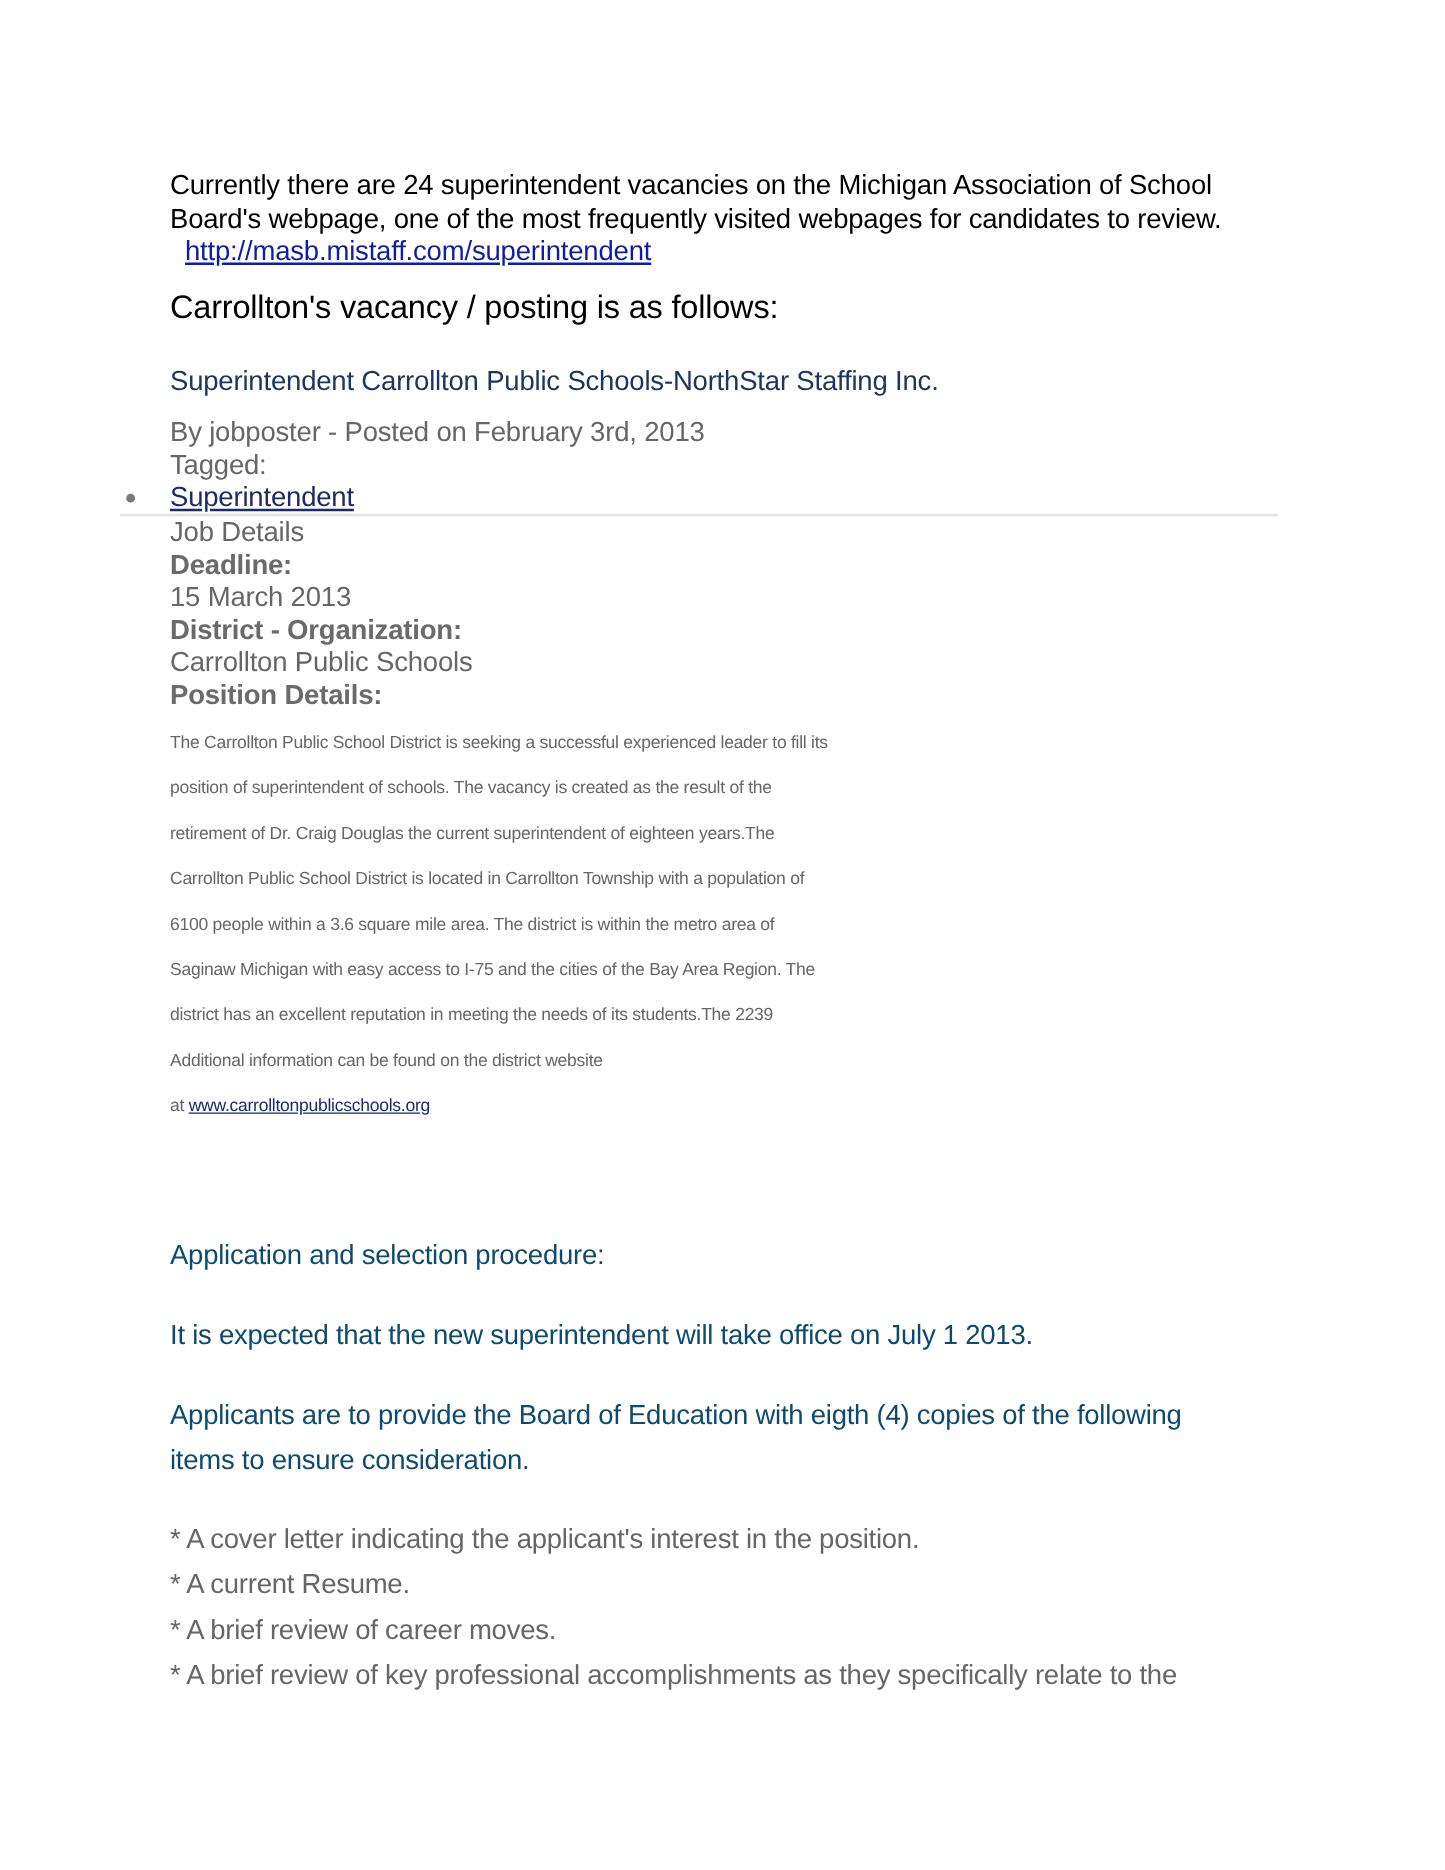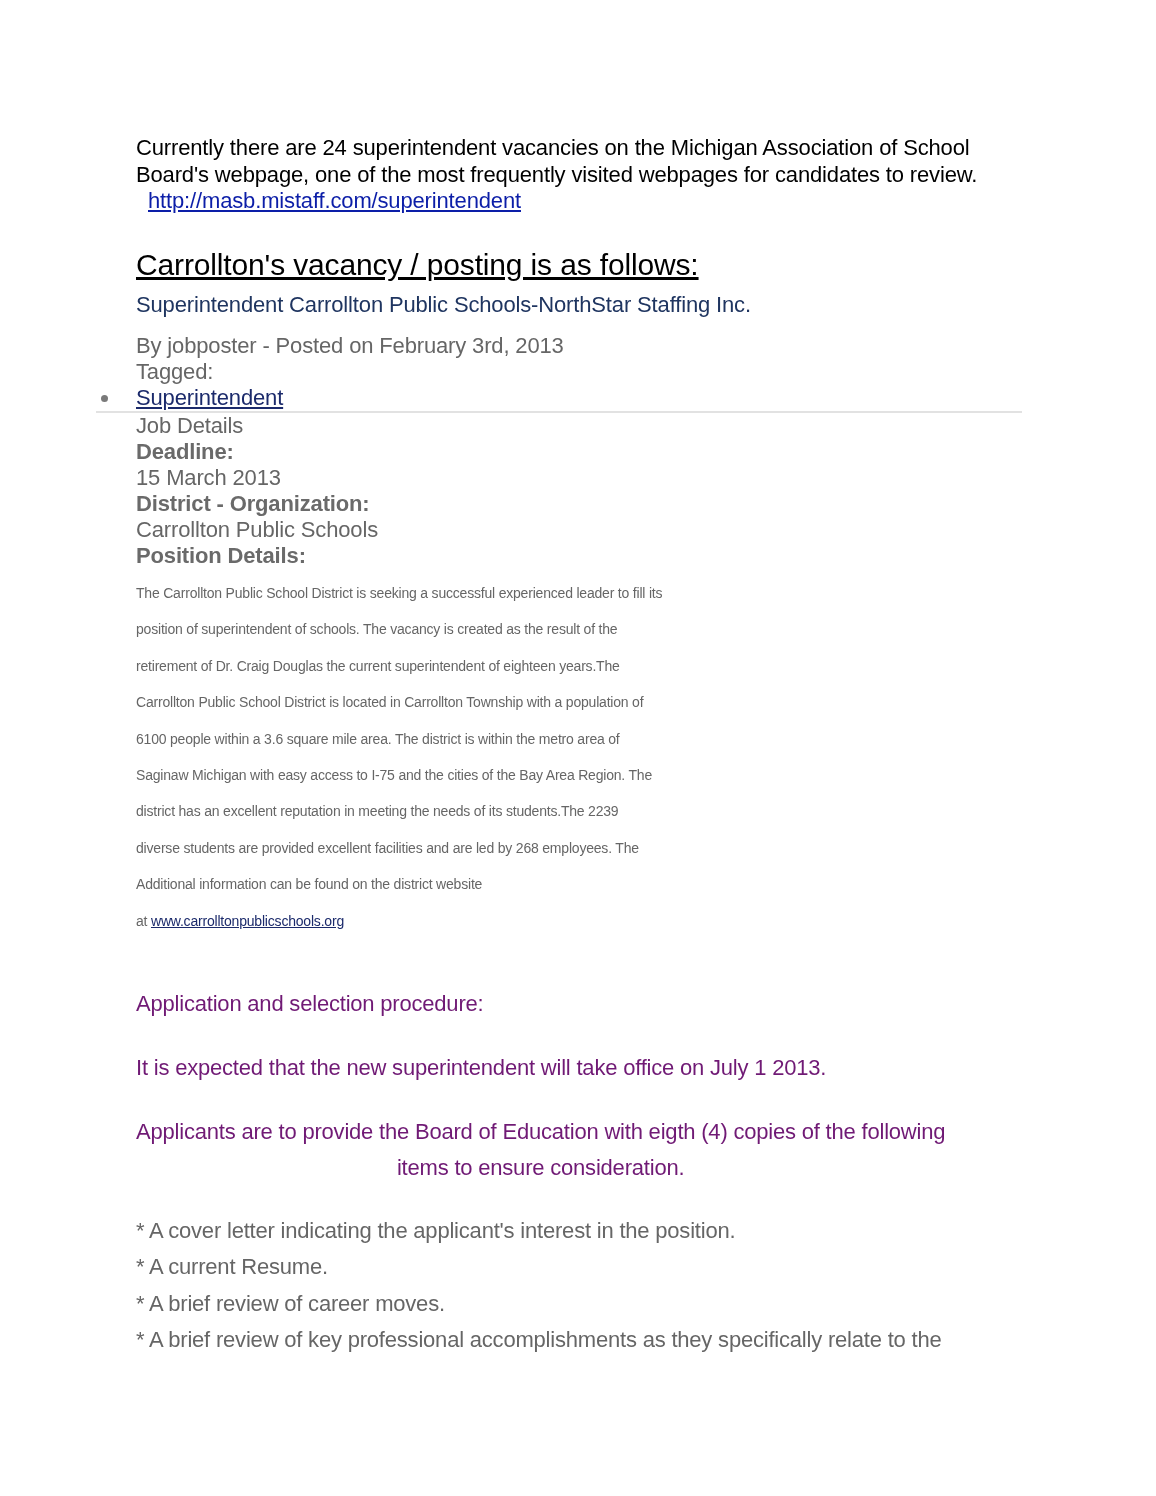--- a/index.html
+++ b/index.html
@@ -38,26 +38,25 @@
       color: #0c1ea8;
       text-decoration: underline;
     }
     a.link-navy {
       color: #1b2a6b;
       text-decoration: underline;
     }
     .carrollton-intro {
       position: absolute;
       left: 136px;
-      top: 252px;
-      font-size: 30px;
+      top: 232px;
+      font-size: 26px;
       line-height: 26px;
       color: #000000;
       letter-spacing: -0.15px;
-      text-decoration: underline;
     }
     .posting-title {
       position: absolute;
       left: 136px;
       top: 292px;
       font-size: 22px;
       line-height: 26px;
       color: #1f3560;
       letter-spacing: -0.15px;
       text-align: right;
@@ -127,24 +126,23 @@
       letter-spacing: -0.2px;
     }
     .body-text .line {
       white-space: nowrap;
       display: block;
     }
     .para {
       position: absolute;
       left: 136px;
       font-size: 22px;
-      color: #701a75;
+      color: #0c4a6e;
       letter-spacing: -0.2px;
       white-space: nowrap;
-      text-align: center;
     }
     .para.p-app { top: 991px; line-height: 26px; }
     .para.p-expected { top: 1055px; line-height: 26px; }
     .para.p-applicants { top: 1114px; line-height: 36px; }
     .items {
       position: absolute;
       left: 136px;
       top: 1213px;
       font-size: 22px;
       line-height: 36.3px;
@@ -195,21 +193,20 @@
   </div>
 
   <div class="body-text">
     <span class="line">The Carrollton Public School District is seeking a successful experienced leader to fill its</span>
     <span class="line">position of superintendent of schools. The vacancy is created as the result of the</span>
     <span class="line">retirement of Dr. Craig Douglas the current superintendent of eighteen years.The</span>
     <span class="line">Carrollton Public School District is located in Carrollton Township with a population of</span>
     <span class="line">6100 people within a 3.6 square mile area. The district is within the metro area of</span>
     <span class="line">Saginaw Michigan with easy access to I-75 and the cities of the Bay Area Region. The</span>
     <span class="line">district has an excellent reputation in meeting the needs of its students.The 2239</span>
-    <span class="line">diverse students are provided excellent facilities and are led by 268 employees. The</span>
     <span class="line">Additional information can be found on the district website</span>
     <span class="line"><span>at </span><a class="link-navy" href="#">www.carrolltonpublicschools.org</a></span>
   </div>
 
   <div class="para p-app">Application and selection procedure:</div>
 
   <div class="para p-expected">It is expected that the new superintendent will take office on July 1 2013.</div>
 
   <div class="para p-applicants">
     <div>Applicants are to provide the Board of Education with eigth (4) copies of the following</div>

